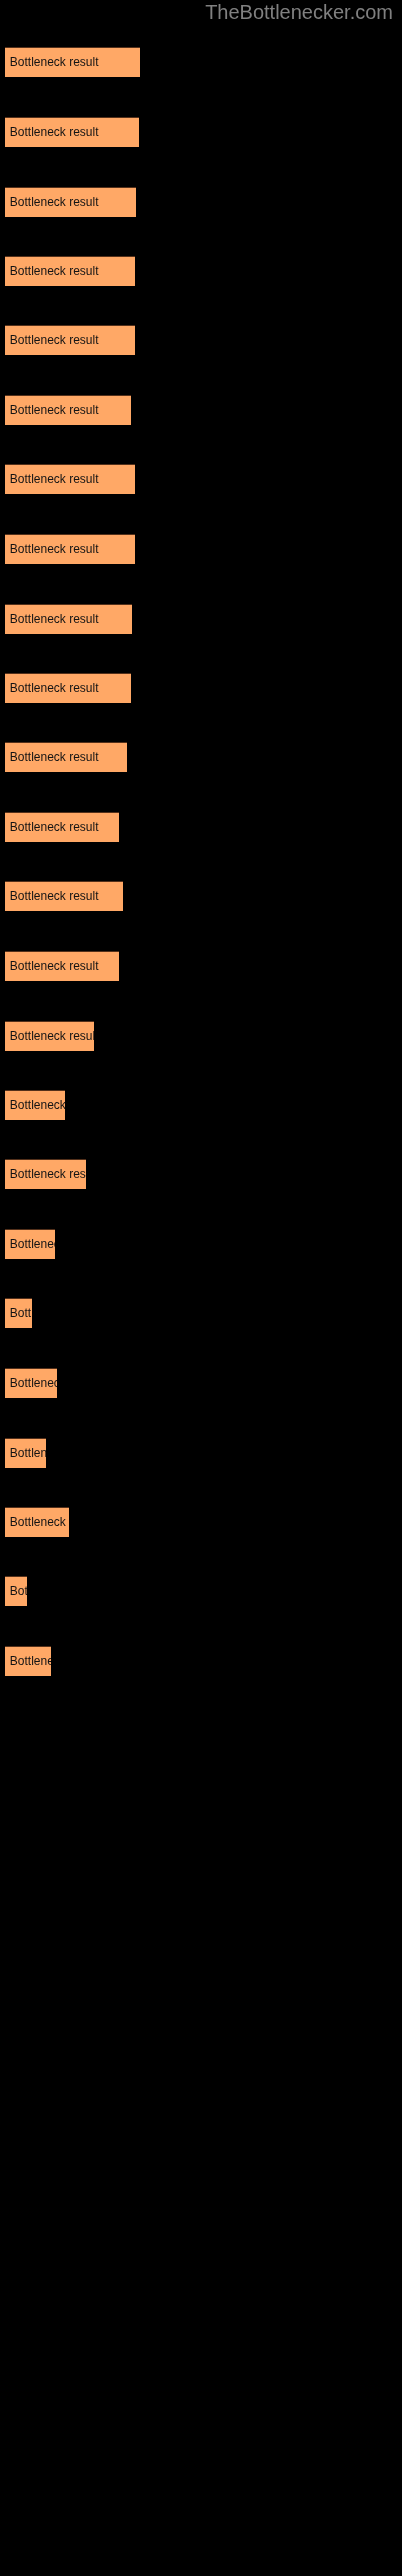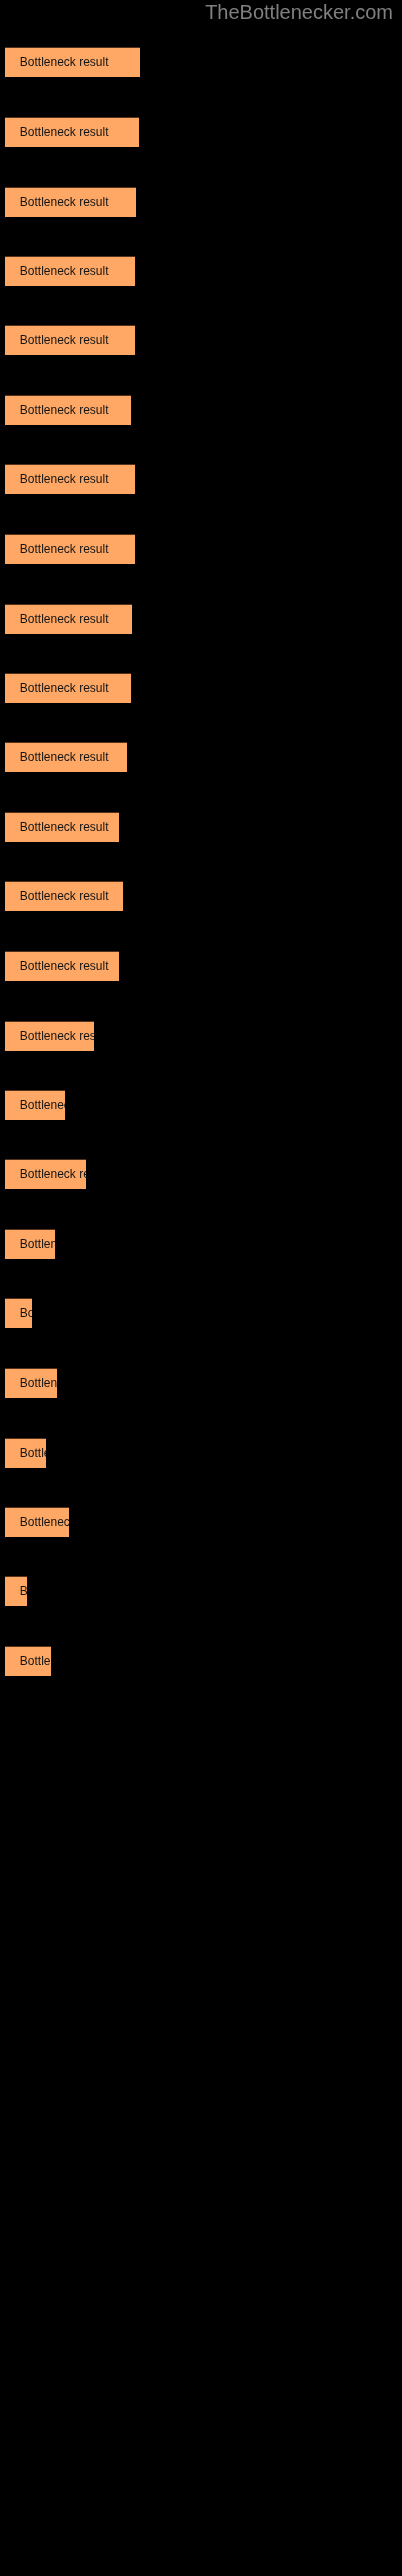--- a/index.html
+++ b/index.html
@@ -54,21 +54,21 @@
     box-sizing: border-box;
     overflow: visible;
   }
 
   .bar-label {
     position: absolute;
     left: 4.8px;
     top: 0px;
     height: 40px;
     line-height: 30px;
-    padding-left: 15px;
+    padding-left: 5px;
     font-family: "Liberation Sans", sans-serif;
     font-size: 12px;
     color: #141414;
     white-space: nowrap;
     overflow: hidden;
     box-sizing: border-box;
     pointer-events: none;
   }
 </style>
 </head>

